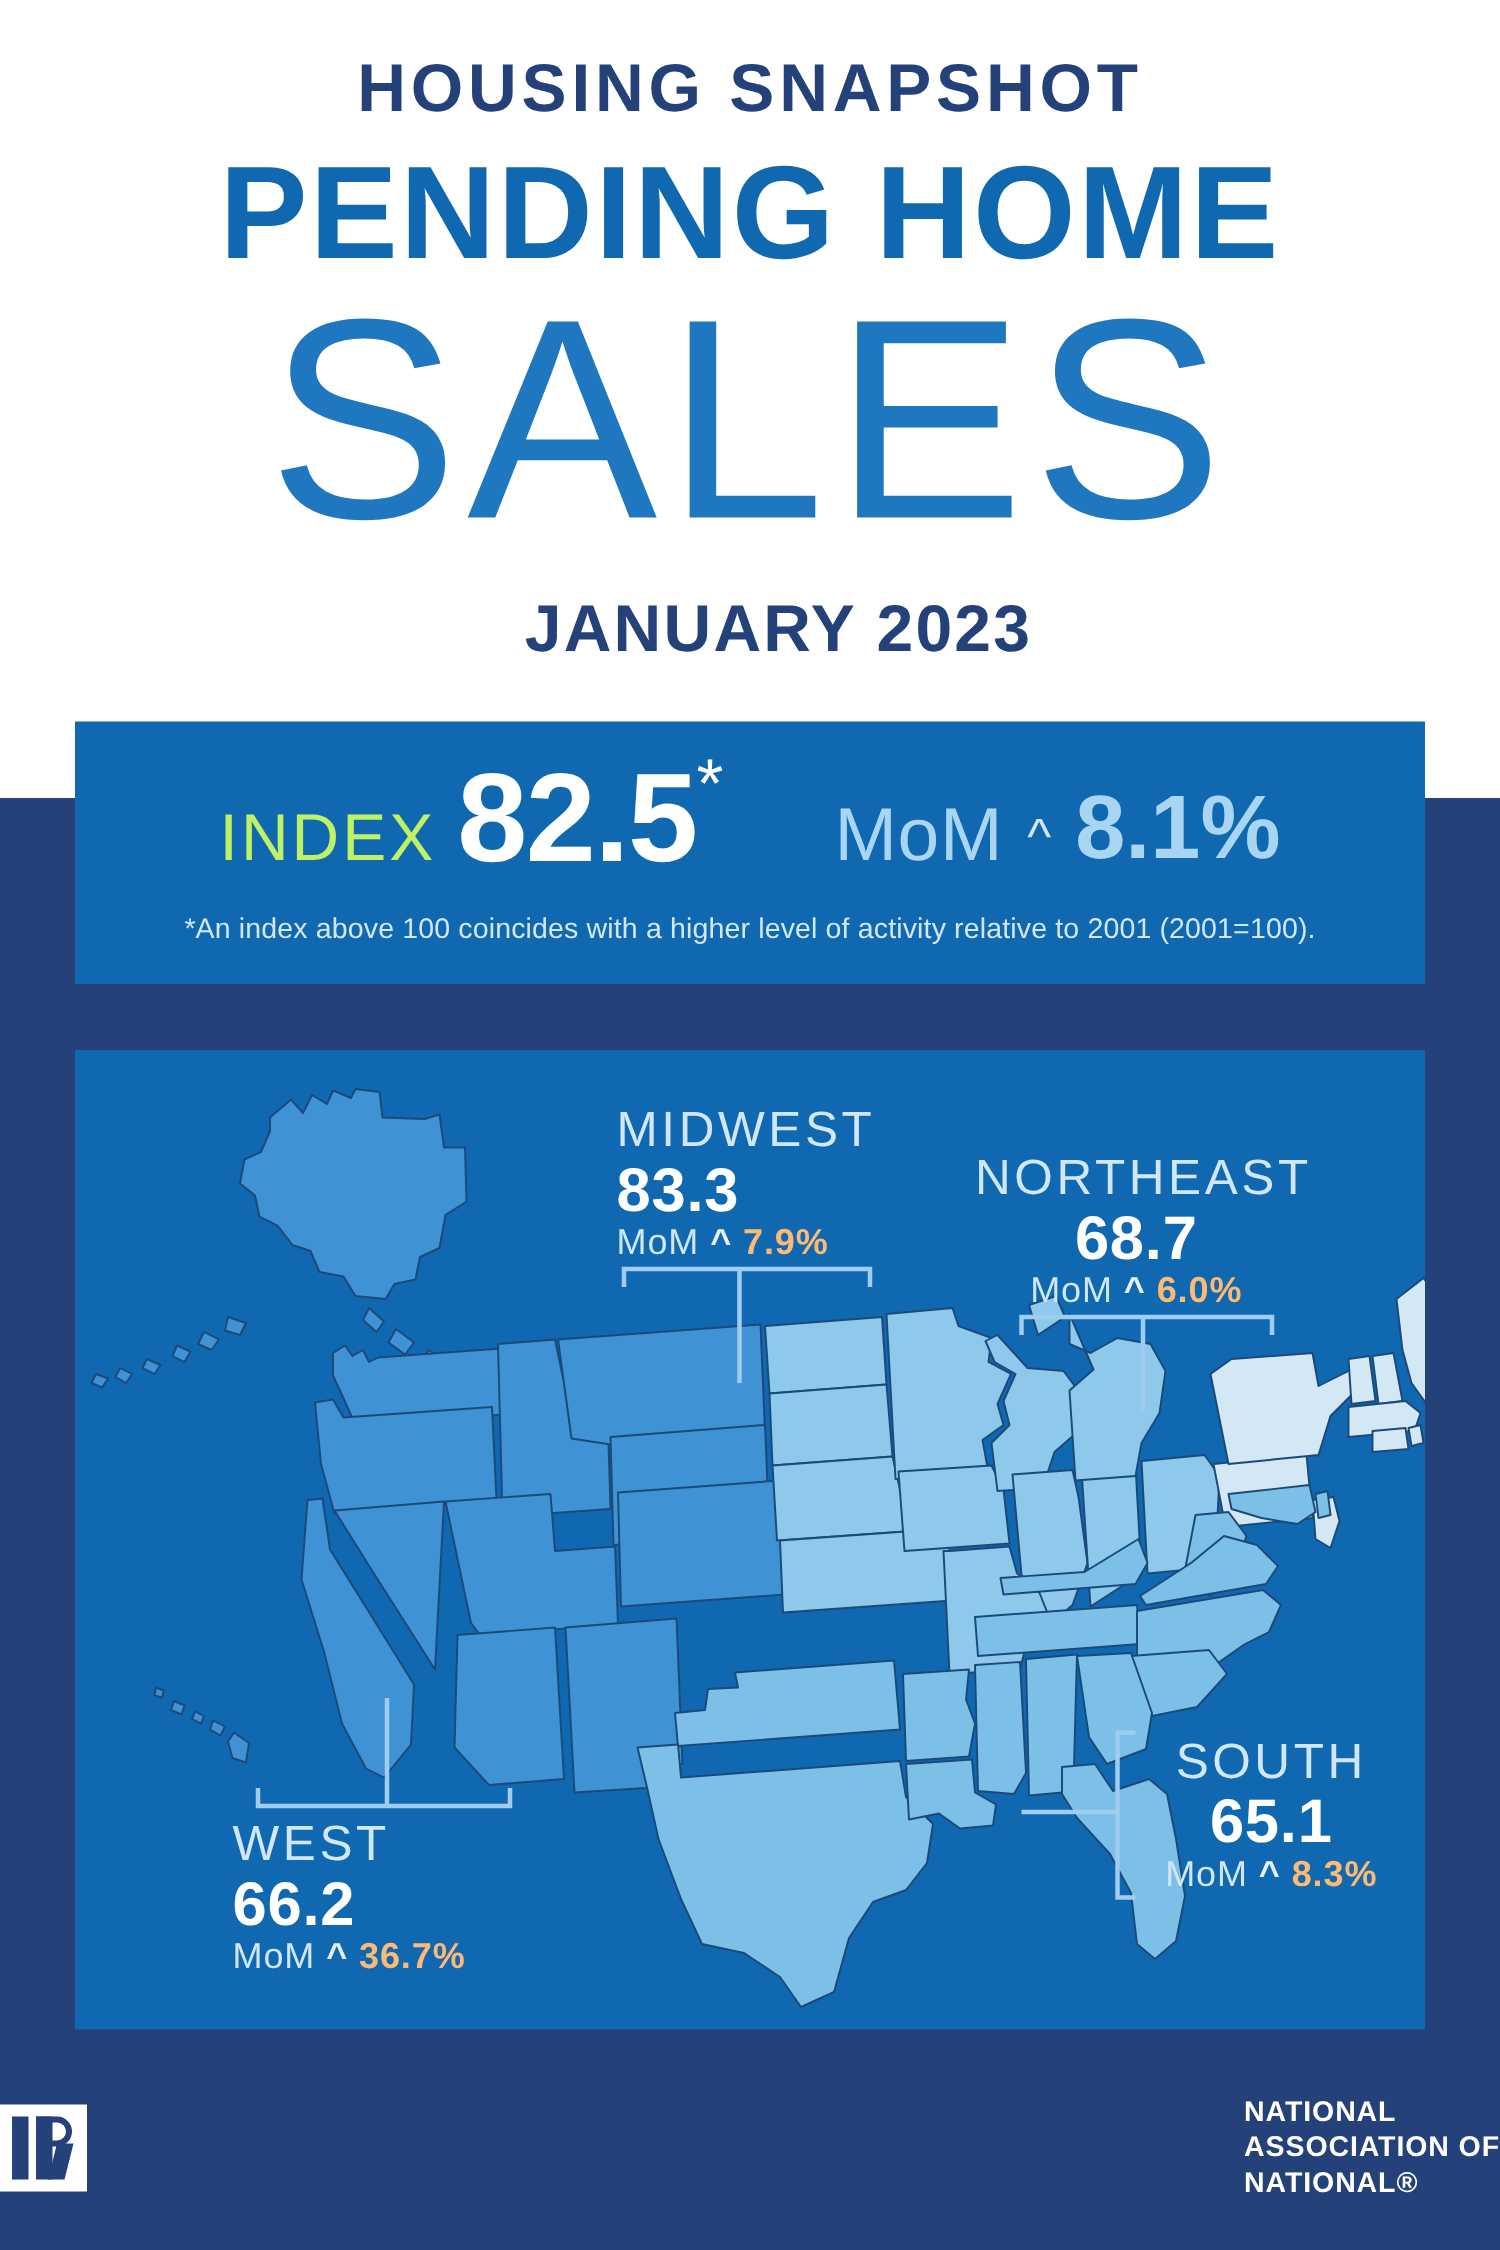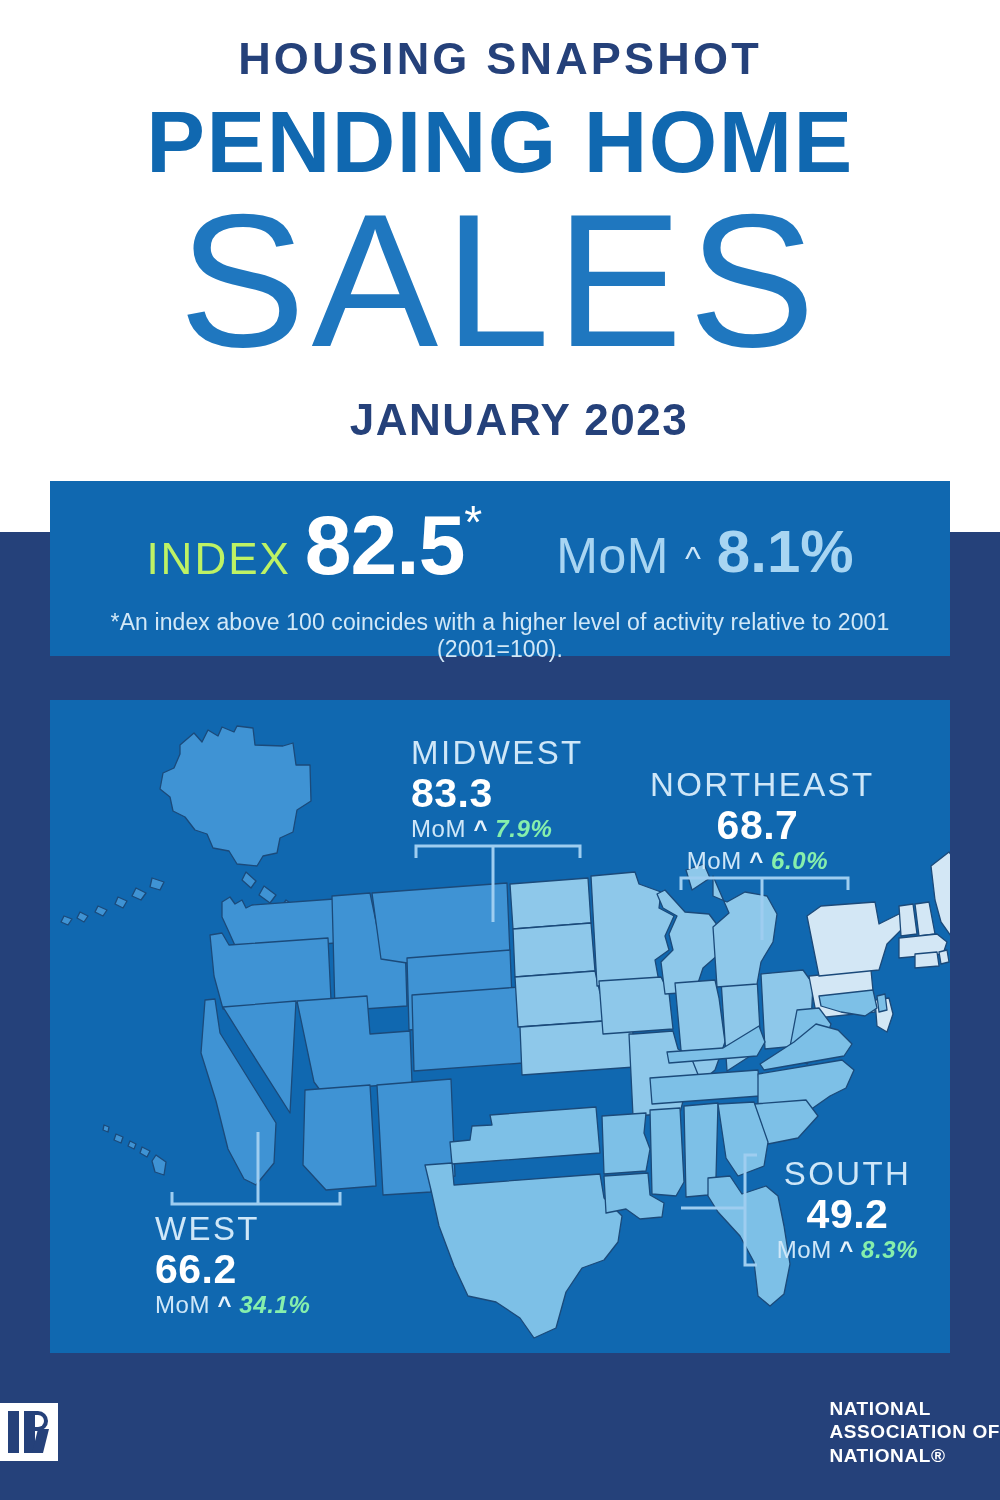--- a/index.html
+++ b/index.html
@@ -65,21 +65,21 @@
   .idx-caret{
     font-size:34px;color:#cde6f8;line-height:1;margin-left:16px;padding-bottom:12px;
     font-weight:500;
   }
   .idx-mom-value{
     font-size:60px;font-weight:bold;color:#a8d5f2;line-height:1;
     margin-left:16px;padding-bottom:5px;
   }
   #index-footnote{
     position:absolute;left:0;top:128px;width:900px;text-align:center;
-    font-size:23px;font-weight:400;color:#d2e8f7;letter-spacing:0.1px;
+    font-size:19px;font-weight:400;color:#d2e8f7;letter-spacing:0.1px;
   }
 
   
   #map-panel{
     position:absolute;left:50px;top:700px;width:900px;height:653px;
     background:#1068b0;overflow:hidden;
   }
   #us-map{position:absolute;left:0;top:0;width:900px;height:653px;}
 
   
@@ -89,21 +89,21 @@
     line-height:1.05;white-space:nowrap;
   }
   .rg-value{
     font-size:41px;font-weight:bold;color:#ffffff;line-height:1.1;
     letter-spacing:0.5px;white-space:nowrap;
   }
   .rg-mom{
     font-size:24px;font-weight:300;color:#cfe7f8;line-height:1.1;
     white-space:nowrap;letter-spacing:0.6px;
   }
-  .rg-mom .pct{font-weight:bold;color:#86efac;font-style:italic;}
+  .rg-mom .pct{font-weight:bold;color:#fdba74;}
   .rg-mom .car{color:#e6f2fb;font-weight:600;}
 
   #co-midwest{left:411px;top:736px;width:190px;text-align:left;}
   #co-northeast{left:650px;top:768px;width:215px;text-align:center;}
   #co-west{left:155px;top:1212px;width:190px;}
   #co-south{left:765px;top:1157px;width:165px;text-align:center;}
   svg.brsvg{position:absolute;overflow:visible;}
   .brline{stroke:#9ecdf0;stroke-width:3;fill:none;}
 
   
@@ -331,27 +331,27 @@
     <span class="pct">6.0%</span>
   </div>
 </div>
 
 <div class="callout" id="co-west">
   <div class="rg-name">WEST</div>
   <div class="rg-value">66.2</div>
   <div class="rg-mom">
     <span>MoM</span>
     <span class="car">^</span>
-    <span class="pct">34.1%</span>
+    <span class="pct">36.7%</span>
   </div>
 </div>
 
 <div class="callout" id="co-south">
   <div class="rg-name">SOUTH</div>
-  <div class="rg-value">49.2</div>
+  <div class="rg-value">65.1</div>
   <div class="rg-mom">
     <span>MoM</span>
     <span class="car">^</span>
     <span class="pct">8.3%</span>
   </div>
 </div>
 
 <div id="footer-logo">
   <div id="logo-mark">
     <div class="bar"></div>

